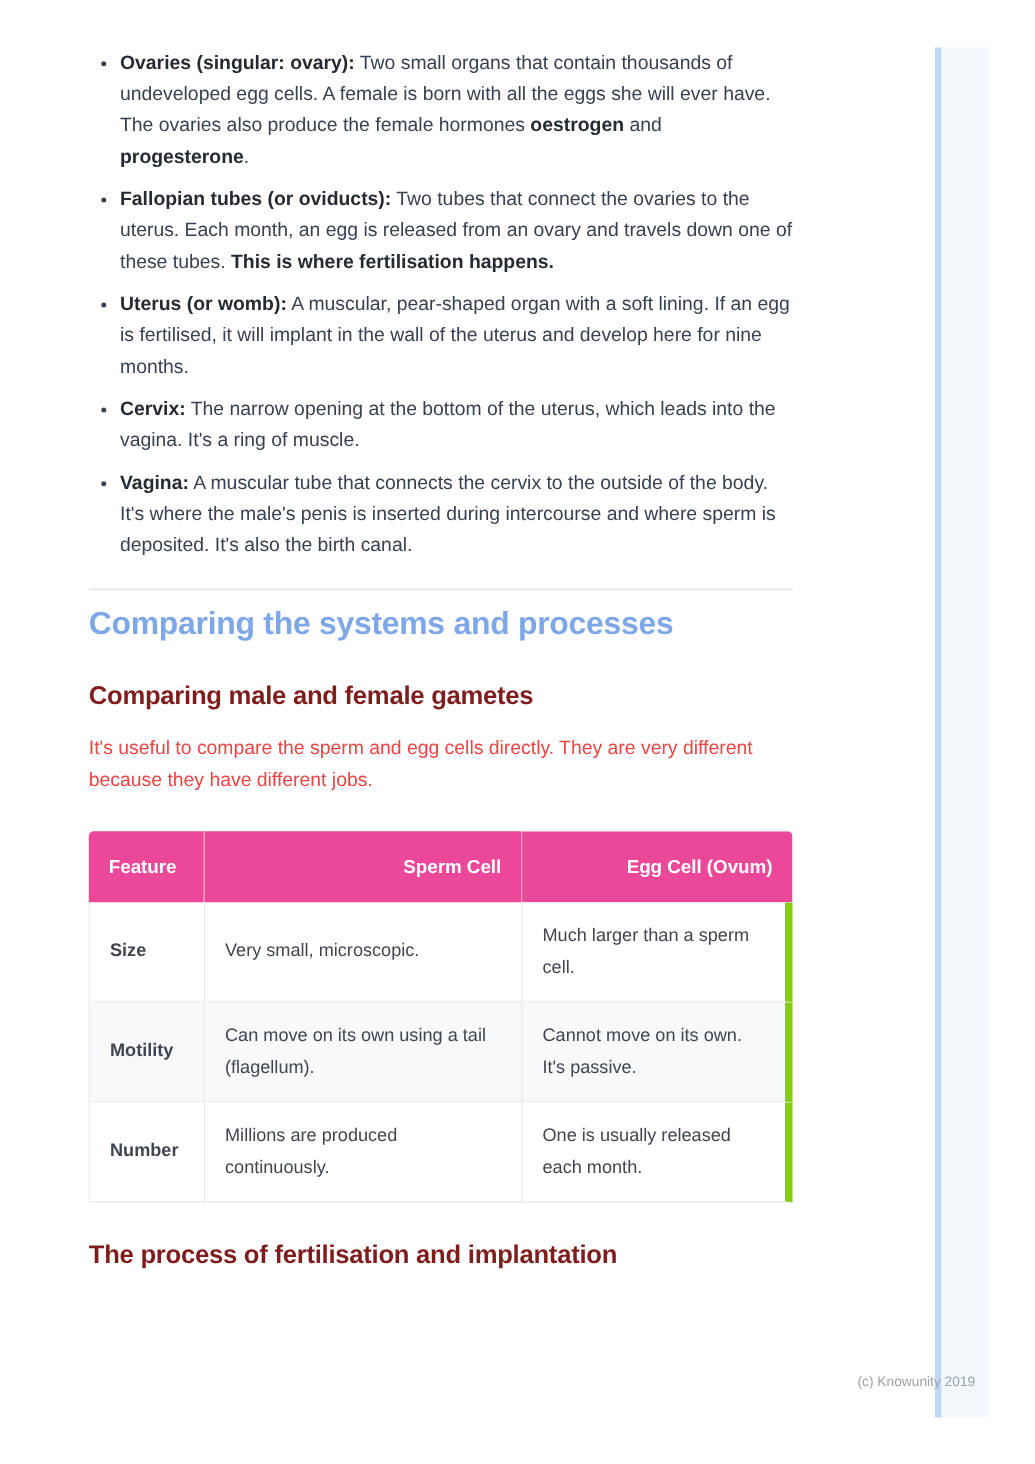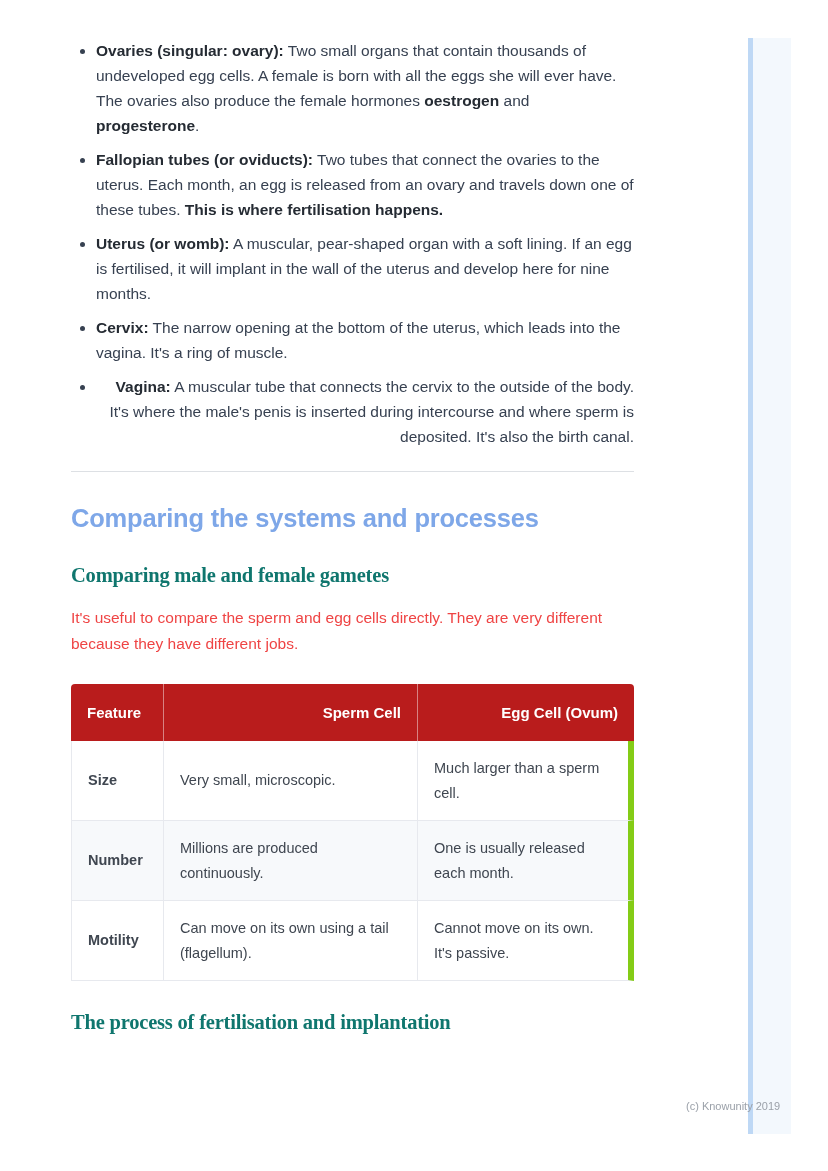--- a/index.html
+++ b/index.html
@@ -22,66 +22,65 @@
     width: 563px;
   }
   
   ul.anatomy-list {
     margin: 0;
     padding-left: 25px;
     font-size: 15.5px;
     line-height: 25px;
   }
   ul.anatomy-list li { margin-bottom: 9px; color: #374151; }
-  ul.anatomy-list li:last-child { margin-bottom: 0; text-align: right; }
+  ul.anatomy-list li:last-child { margin-bottom: 0; }
   ul.anatomy-list strong, td.feature, .seg-b { font-weight: 700; color: #252b33; }
   
   .divider {
     border: none;
     border-top: 1px solid #dde0e4;
     margin: 22px 0 0 0;
     height: 0;
   }
   
   h2.section-heading {
-    margin: 31px 0 0 0;
+    margin: 12px 0 0 0;
     font-size: 25.5px;
     line-height: 31px;
     font-weight: 700;
     color: #7ea7e8;
     letter-spacing: -0.2px;
   }
   h3.subsection-heading {
     margin: 29px 0 0 0;
     font-size: 20.5px;
     line-height: 25px;
     font-weight: 700;
-    color: #0f766e;
+    color: #7f1d1d;
     letter-spacing: -0.2px;
-    font-family: Liberation Serif, serif;
   }
   p.intro {
     margin: 17px 0 0 0;
     font-size: 15.5px;
     line-height: 26px;
     color: #ef4444;
   }
   
   .table-wrap { margin-top: 27px; }
   table.gtable {
     width: 563px;
     border-collapse: separate;
     border-spacing: 0;
     table-layout: fixed;
   }
   table.gtable col.c1 { width: 92px; }
   table.gtable col.c2 { width: 254px; }
   table.gtable col.c3 { width: 217px; }
   table.gtable th {
-    background: #b91c1c;
+    background: #ec4899;
     color: #ffffff;
     font-size: 15px;
     font-weight: 600;
     text-align: left;
     height: 57px;
     padding: 0 16px;
     vertical-align: middle;
   }
   table.gtable th + th { border-left: 1px solid rgba(255,255,255,0.45); text-align: right; }
   table.gtable th:first-child { border-top-left-radius: 4px; }
@@ -155,28 +154,28 @@
             <th>Egg Cell (Ovum)</th>
           </tr>
         </thead>
         <tbody>
           <tr>
             <td class="feature">Size</td>
             <td>Very small, microscopic.</td>
             <td>Much larger than a sperm cell.</td>
           </tr>
           <tr>
+            <td class="feature">Motility</td>
+            <td>Can move on its own using a tail (flagellum).</td>
+            <td>Cannot move on its own. It's passive.</td>
+          </tr>
+          <tr>
             <td class="feature">Number</td>
             <td>Millions are produced continuously.</td>
             <td>One is usually released each month.</td>
-          </tr>
-          <tr>
-            <td class="feature">Motility</td>
-            <td>Can move on its own using a tail (flagellum).</td>
-            <td>Cannot move on its own. It's passive.</td>
           </tr>
         </tbody>
       </table>
     </div>
 
     <h3 class="subsection-heading">The process of fertilisation and implantation</h3>
 
   </div>
 
   <div class="next-page-edge"></div>

